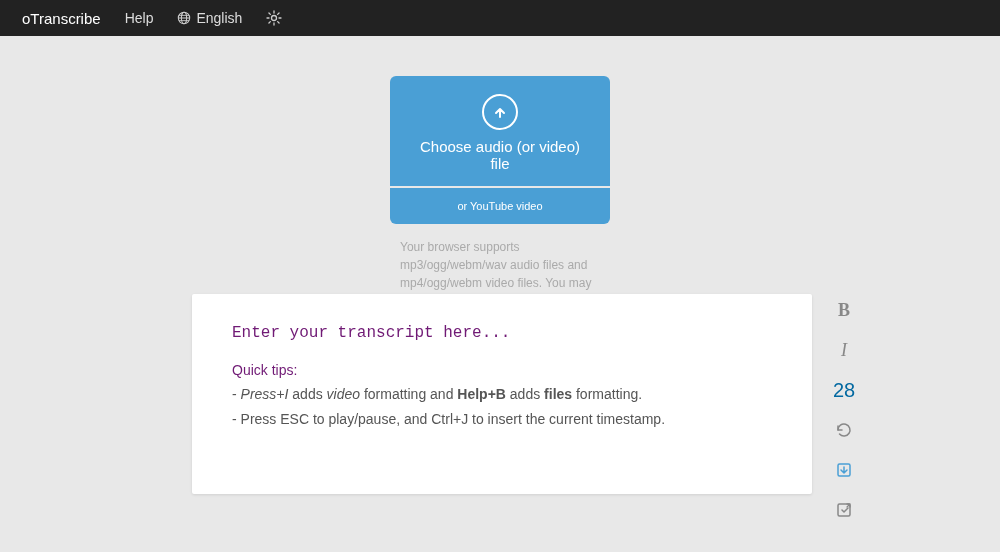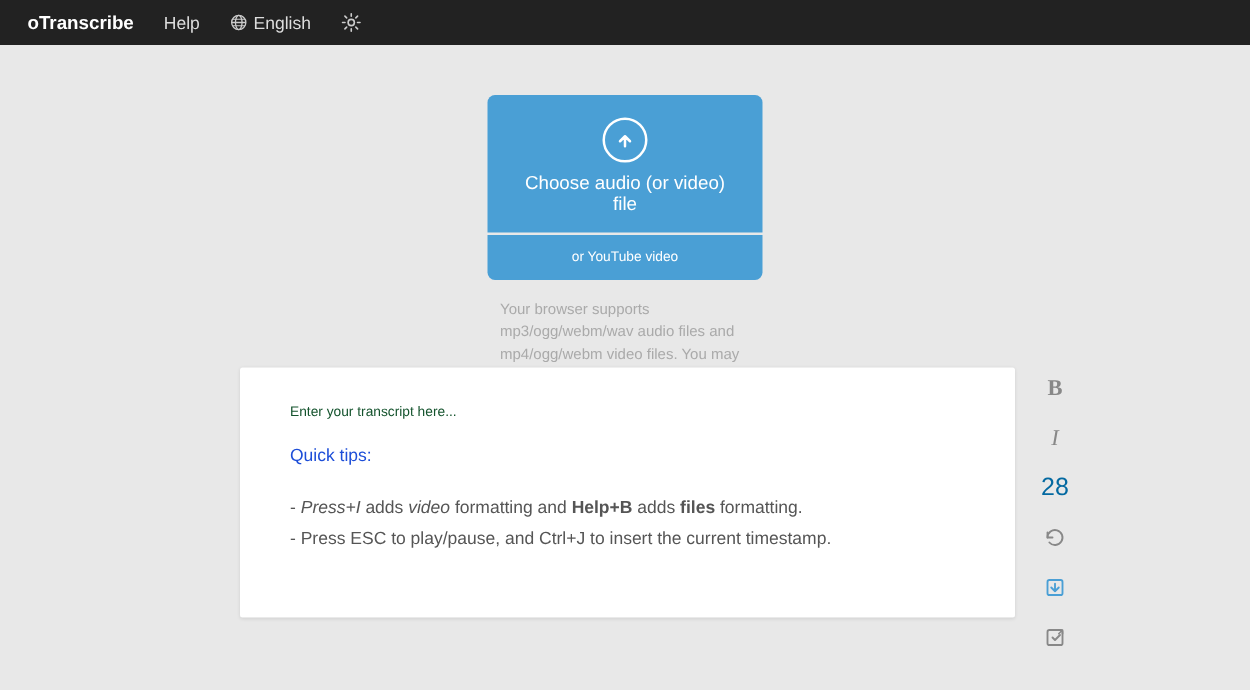--- a/index.html
+++ b/index.html
@@ -26,21 +26,21 @@
       padding: 4px 10px;
       cursor: pointer;
       border-radius: 4px;
       display: flex;
       align-items: center;
       gap: 5px;
     }
     .nav-brand {
       color: #fff;
       font-size: 15px;
-      font-weight: 700;
+      font-weight: 400;
       padding: 4px 10px;
     }
     .globe-icon {
       display: inline-block;
       width: 14px;
       height: 14px;
     }
 
     
     #main {
@@ -119,29 +119,30 @@
       top: 258px;
       width: 620px;
       background: white;
       border-radius: 2px;
       padding: 30px 40px 40px;
       box-shadow: 0 1px 3px rgba(0,0,0,0.1);
       min-height: 200px;
     }
 
     #transcript-placeholder {
-      color: #14532d;
-      font-size: 11px;
+      color: #701a75;
+      font-size: 16px;
       margin-bottom: 20px;
+      font-family: Liberation Mono, monospace;
     }
 
     #quick-tips-title {
       font-size: 14px;
-      color: #1d4ed8;
-      margin-bottom: 21px;
+      color: #701a75;
+      margin-bottom: 4px;
     }
 
     #quick-tips-content {
       font-size: 14px;
       color: #555;
       line-height: 1.8;
     }
     #quick-tips-content em { font-style: italic; }
     #quick-tips-content strong { font-weight: bold; }
 

